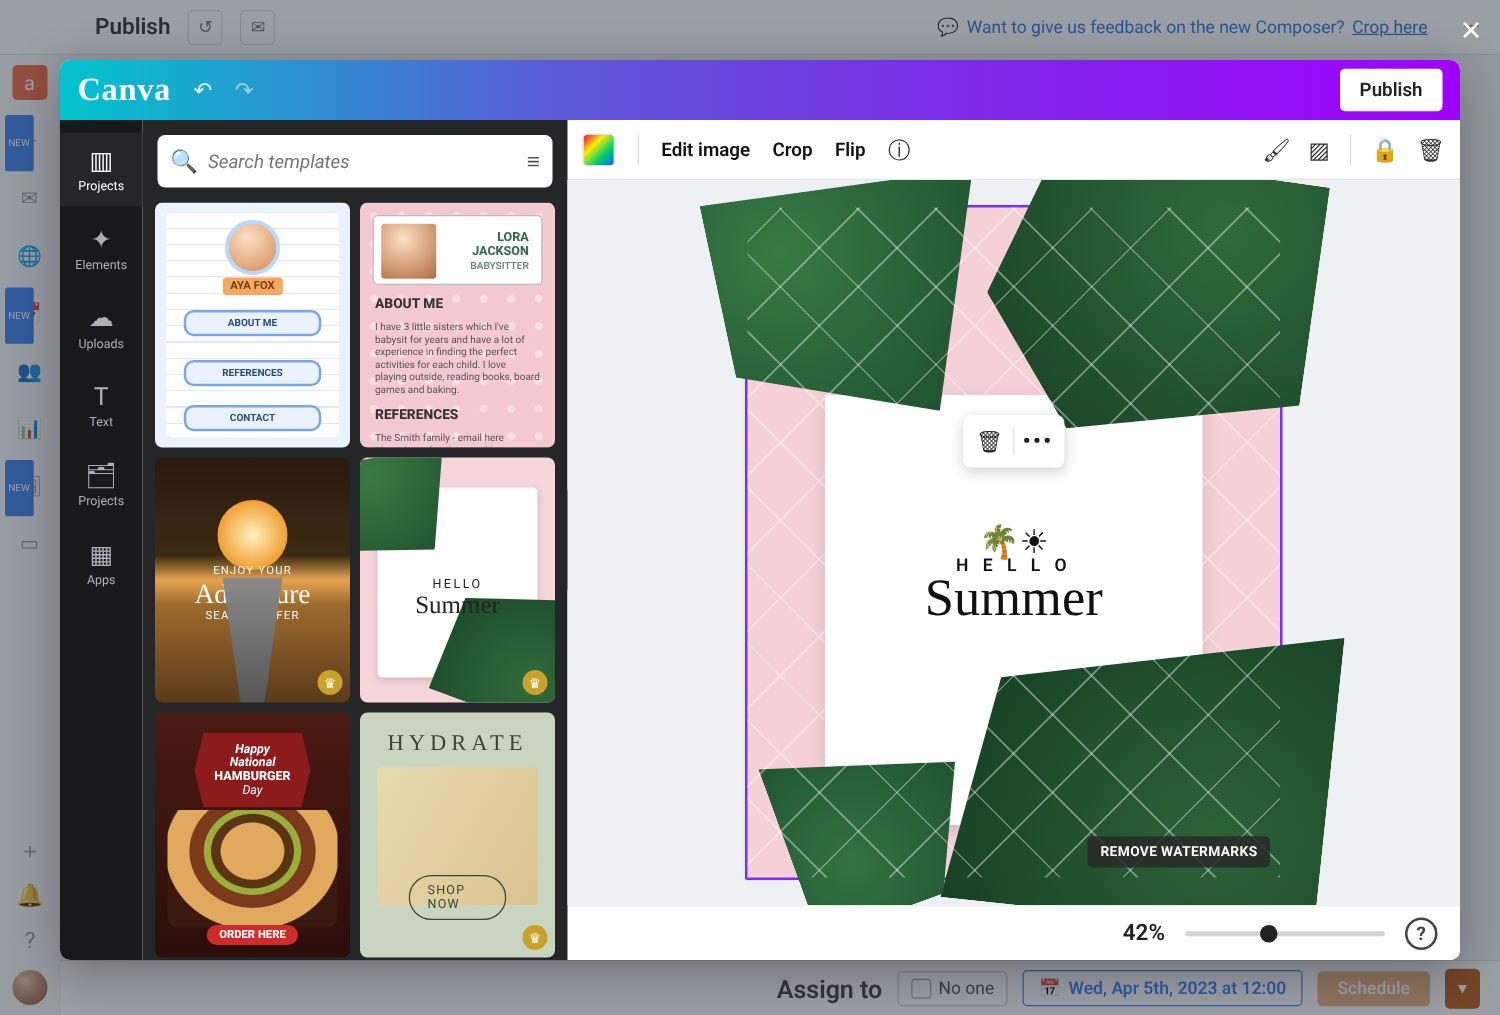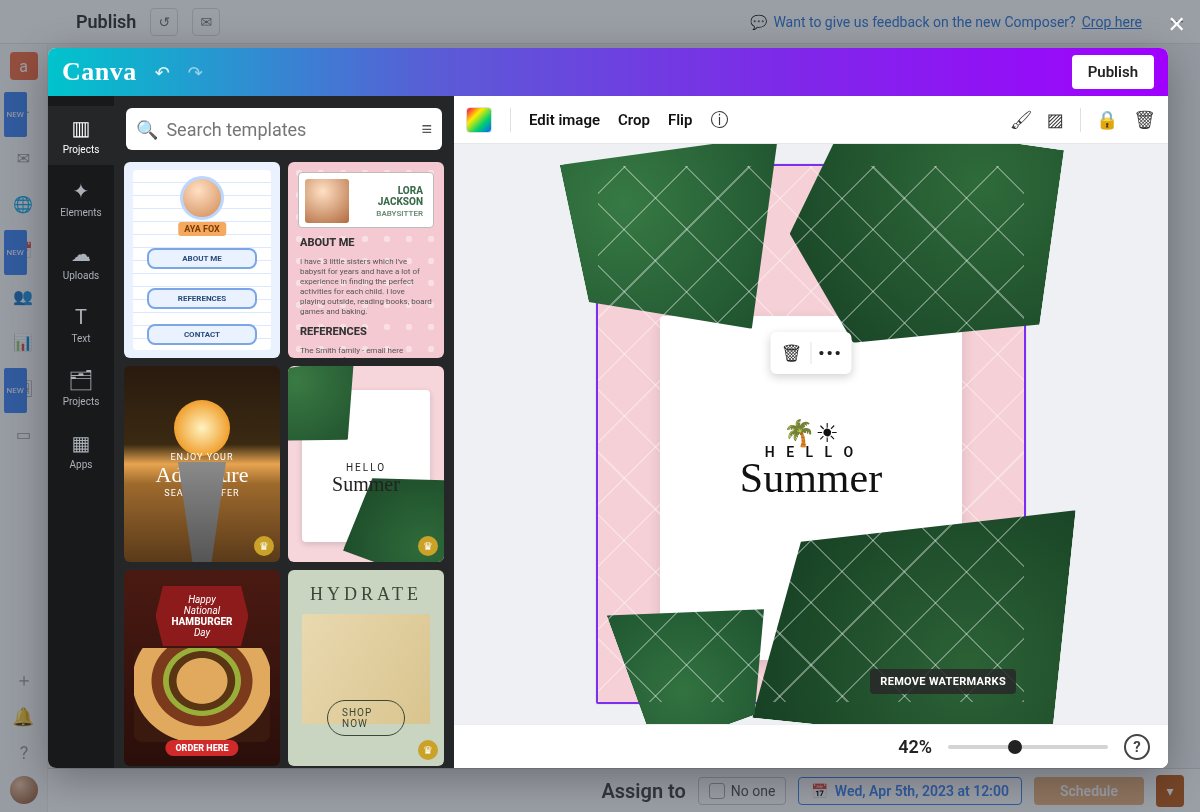--- a/index.html
+++ b/index.html
@@ -16,21 +16,21 @@
   .bg-leftnav .navicon { width: 28px; height: 28px; border-radius: 4px; display:flex;align-items:center;justify-content:center; color:#999;font-size:16px; position:relative;}
   .bg-leftnav .navicon.active { color:#2c7be5; }
   .bg-leftnav .newbadge { position:absolute; top:-6px; left:-6px; font-size:8px; background:#3a86ff; color:#fff; padding:18px 3px; border-radius:2px; }
   .bg-bottomtools { position:absolute; left:0; bottom:8px; width:48px; display:flex; flex-direction:column; align-items:center; gap:12px; }
   .bg-bottomtools .bt { width:24px; height:24px; color:#999; font-size:18px; display:flex;align-items:center;justify-content:center;}
   .bg-avatar { width:28px;height:28px;border-radius:50%;background:radial-gradient(circle at 35% 30%, #f3c4a3, #904d24);}
   .bg-bottombar { position:absolute; left:48px; right:0; bottom:0; height:44px; background:#fff; border-top:1px solid #ddd; display:flex; align-items:center; justify-content:flex-end; gap:12px; padding:0 16px; }
   .bg-assign-label { font-size:20px; color:#444; font-weight:600; }
   .bg-assign-val { border:1px solid #ccc; border-radius:4px; padding:5px 10px; font-size:14px; color:#555; display:flex;align-items:center;gap:6px;}
   .bg-date { border:1.5px solid #3a86ff; color:#3a86ff; border-radius:4px; padding:5px 12px; font-size:14px; font-weight:600; display:flex;align-items:center;gap:6px;}
-  .bg-schedule { background:#e67e22; color:#fff; border-radius:4px; padding:6px 26px; font-size:14px; font-weight:600; display:flex;align-items:center;gap:4px; opacity:.6;}
+  .bg-schedule { background:#e67e22; color:#fff; border-radius:4px; padding:6px 16px; font-size:14px; font-weight:600; display:flex;align-items:center;gap:4px; opacity:.6;}
   .bg-chevbox { width:28px; height:32px; background:#c65b12; border-radius:4px; color:#fff; display:flex;align-items:center;justify-content:center; font-size:14px;}
 
   
   .overlay { position: absolute; inset: 0; background: rgba(30,40,55,.45); }
   .close-x { position:absolute; top:12px; right:14px; color:#fff; font-size:22px; cursor:pointer; }
 
   
   .canva { position:absolute; left:48px; top:48px; right:32px; bottom:44px; background:#fff; border-radius:8px; overflow:hidden; display:flex; flex-direction:column; box-shadow:0 10px 40px rgba(0,0,0,.3); }
   .canva-header { height:48px; background:linear-gradient(90deg,#00c4cc 0%,#5b5bd6 35%,#7d2ae8 65%,#a000ff 100%); display:flex; align-items:center; padding:0 14px; gap:18px; }
   .canva-logo { font-family: "Segoe Script", "Brush Script MT", cursive; color:#fff; font-size:26px; font-weight:700; letter-spacing:.5px; }
@@ -41,21 +41,21 @@
 
   
   .rail { width:66px; background:#18191b; display:flex; flex-direction:column; align-items:center; padding-top:10px; gap:4px; }
   .rail-item { width:100%; padding:10px 0; display:flex; flex-direction:column; align-items:center; gap:4px; color:#aab0b7; font-size:10px; cursor:pointer; }
   .rail-item.active { background:#252627; color:#fff; }
   .rail-item .ricn { font-size:20px; }
 
   
   .panel { width:340px; background:#252627; display:flex; flex-direction:column; position:relative; }
   .searchbar { margin:12px; background:#fff; border-radius:6px; height:42px; display:flex; align-items:center; padding:0 10px; gap:8px; }
-  .searchbar input { flex:1; border:none; outline:none; font-size:18px; color:#c2410c; }
+  .searchbar input { flex:1; border:none; outline:none; font-size:15px; color:#c2410c;font-style:italic; }
   .searchbar .sicon { color:#555; font-size:18px; }
   .thumbs { flex:1; overflow:hidden; padding:0 10px 10px; display:grid; grid-template-columns:1fr 1fr; gap:8px; }
   .thumb { border-radius:6px; overflow:hidden; position:relative; background:#888; height:196px; display:flex; align-items:center; justify-content:center; }
   .thumb .crown { position:absolute; bottom:6px; right:6px; width:20px;height:20px;border-radius:50%;background:#c9a227;color:#fff;font-size:11px;display:flex;align-items:center;justify-content:center; }
 
   
   .t1 { background:linear-gradient(#eaf2ff,#eaf2ff);text-decoration:underline; }
   .t1 .inner { width:88%; height:92%; background:repeating-linear-gradient(#fff,#fff 12px,#dbe8ff 12px,#dbe8ff 13px); border-radius:4px; position:relative;}
   .t1 .avatar { position:absolute; top:6px; left:50%; transform:translateX(-50%); width:44px;height:44px;border-radius:50%; background:radial-gradient(circle at 40% 30%, #ffe0c4, #d18a55); border:3px solid #b9d7ff;}
   .t1 .tag { position:absolute; top:52px; left:50%; transform:translateX(-50%); background:#f5a95e; color:#7a3a00; font-size:9px; font-weight:700; padding:2px 6px; border-radius:3px;}
@@ -263,21 +263,21 @@
           <div class="card"></div>
             <div class="leaf1"></div>
             <div class="leaf2"></div>
           <div class="txt">
               <div class="h">HELLO</div>
               <div class="s">Summer</div>
             </div>
           <span class="crown">♛</span>
         </div>
         <div class="thumb t5">
-          <div class="ribbon"><span style="font-weight:400;font-style:italic;">Happy National</span><br><span>HAMBURGER</span><br><span style="font-weight:400;font-style:italic;">Day</span></div>
+          <div class="ribbon"><span style="font-weight:700;font-style:italic;">Happy National</span><br><span>HAMBURGER</span><br><span style="font-weight:400;font-style:italic;">Day</span></div>
           <div class="burger"></div>
           <div class="order">ORDER HERE</div>
         </div>
         <div class="thumb t6">
           <div class="title">HYDRATE</div>
           <div class="photo"></div>
           <div class="btn">SHOP NOW</div>
           <span class="crown">♛</span>
         </div>
       </div>

